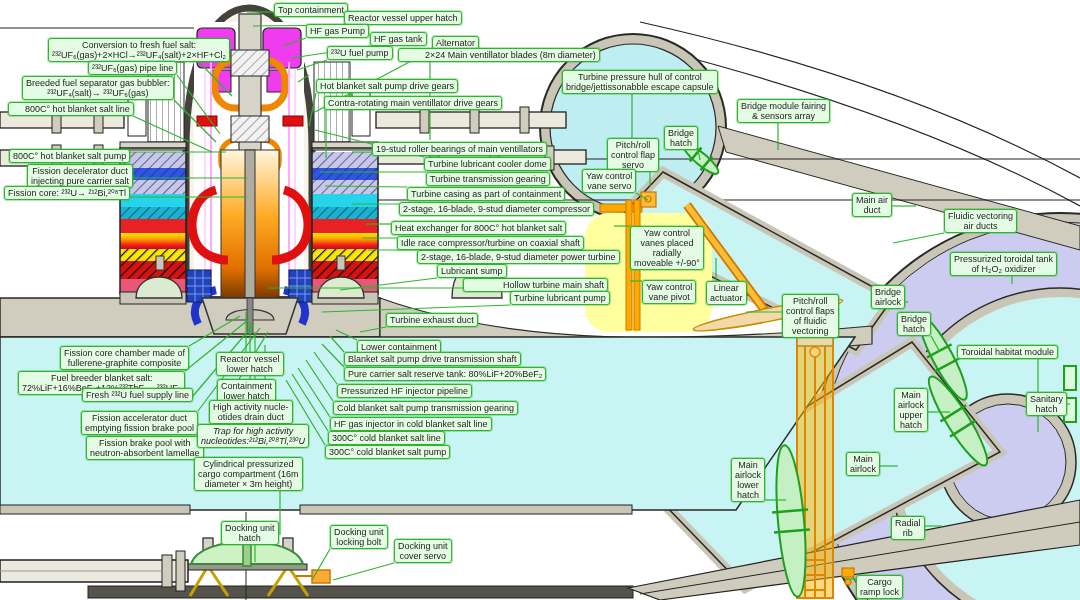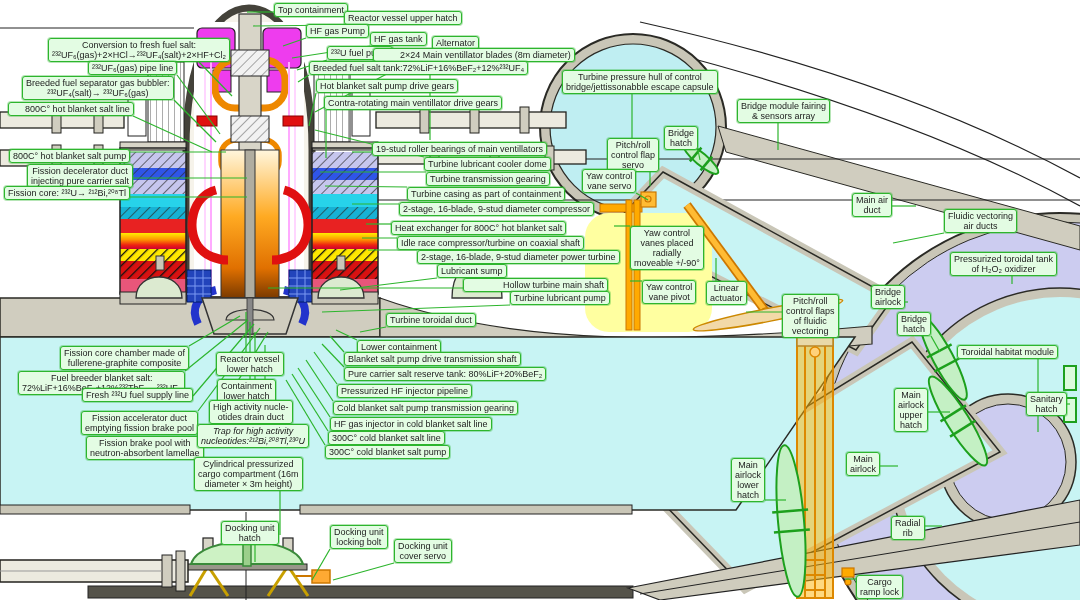--- a/index.html
+++ b/index.html
@@ -381,40 +381,39 @@
       <div class="lbl" style="left: 88px; top: 61px;">²³²UF₆(gas) pipe line</div>
       <div class="lbl" style="left: 22px; top: 76px;">Breeded fuel separator gas bubbler:
 ²³²UF₄(salt)→ ²³²UF₆(gas)</div>
       <div class="lbl" style="left: 8px; top: 102px; padding-left: 16px;">800C° hot blanket salt line</div>
       <div class="lbl" style="left: 274px; top: 3px;">Top containment</div>
       <div class="lbl" style="left: 344px; top: 11px;">Reactor vessel upper hatch</div>
       <div class="lbl" style="left: 306px; top: 24px;">HF gas Pump</div>
       <div class="lbl" style="left: 370px; top: 32px;">HF gas tank</div>
       <div class="lbl" style="left: 432px; top: 36px;">Alternator</div>
       <div class="lbl" style="left: 327px; top: 46px;">²³²U fuel pump</div>
-      <div class="lbl" style="left: 373px; top: 48px; padding-left: 26px;">2×24 Main ventillator blades (8m diameter)</div>
-      <div class="lbl" style="left: 309px; top: 61px;">Breeded fuel salt tank:72%LiF+16%BeF₂+12%²³²UF₄</div>
+      <div class="lbl" style="left: 398px; top: 48px; padding-left: 26px;">2×24 Main ventillator blades (8m diameter)</div>
       <div class="lbl" style="left: 316px; top: 79px;">Hot blanket salt pump drive gears</div>
       <div class="lbl" style="left: 324px; top: 96px;">Contra-rotating main ventillator drive gears</div>
       <div class="lbl" style="left: 9px; top: 149px;">800C° hot blanket salt pump</div>
       <div class="lbl" style="left: 27px; top: 164px;">Fission decelerator duct
 injecting pure carrier salt</div>
       <div class="lbl" style="left: 4px; top: 186px;">Fission core: ²³²U→ ²¹²Bi,²⁰⁸Tl</div>
       <div class="lbl" style="left: 372px; top: 142px;">19-stud roller bearings of main ventillators</div>
       <div class="lbl" style="left: 424px; top: 157px;">Turbine lubricant cooler dome</div>
       <div class="lbl" style="left: 426px; top: 172px;">Turbine transmission gearing</div>
       <div class="lbl" style="left: 407px; top: 187px;">Turbine casing as part of containment</div>
       <div class="lbl" style="left: 399px; top: 202px;">2-stage, 16-blade, 9-stud diameter compressor</div>
       <div class="lbl" style="left: 391px; top: 221px;">Heat exchanger for 800C° hot blanket salt</div>
       <div class="lbl" style="left: 397px; top: 236px;">Idle race compressor/turbine on coaxial shaft</div>
       <div class="lbl" style="left: 417px; top: 250px;">2-stage, 16-blade, 9-stud diameter power turbine</div>
       <div class="lbl" style="left: 437px; top: 264px;">Lubricant sump</div>
       <div class="lbl" style="left: 463px; top: 278px; padding-left: 39px;">Hollow turbine main shaft</div>
       <div class="lbl" style="left: 510px; top: 291px;">Turbine lubricant pump</div>
-      <div class="lbl" style="left: 386px; top: 313px;">Turbine toroidal duct</div>
+      <div class="lbl" style="left: 386px; top: 313px;">Turbine exhaust duct</div>
       <div class="lbl" style="left: 562px; top: 70px;">Turbine pressure hull of control
 bridge/jettissonabble escape capsule</div>
       <div class="lbl" style="left: 737px; top: 99px;">Bridge module fairing
 &amp; sensors array</div>
       <div class="lbl" style="left: 664px; top: 126px;">Bridge
 hatch</div>
       <div class="lbl" style="left: 607px; top: 138px;">Pitch/roll
 control flap
 servo</div>
       <div class="lbl" style="left: 582px; top: 169px;">Yaw control

